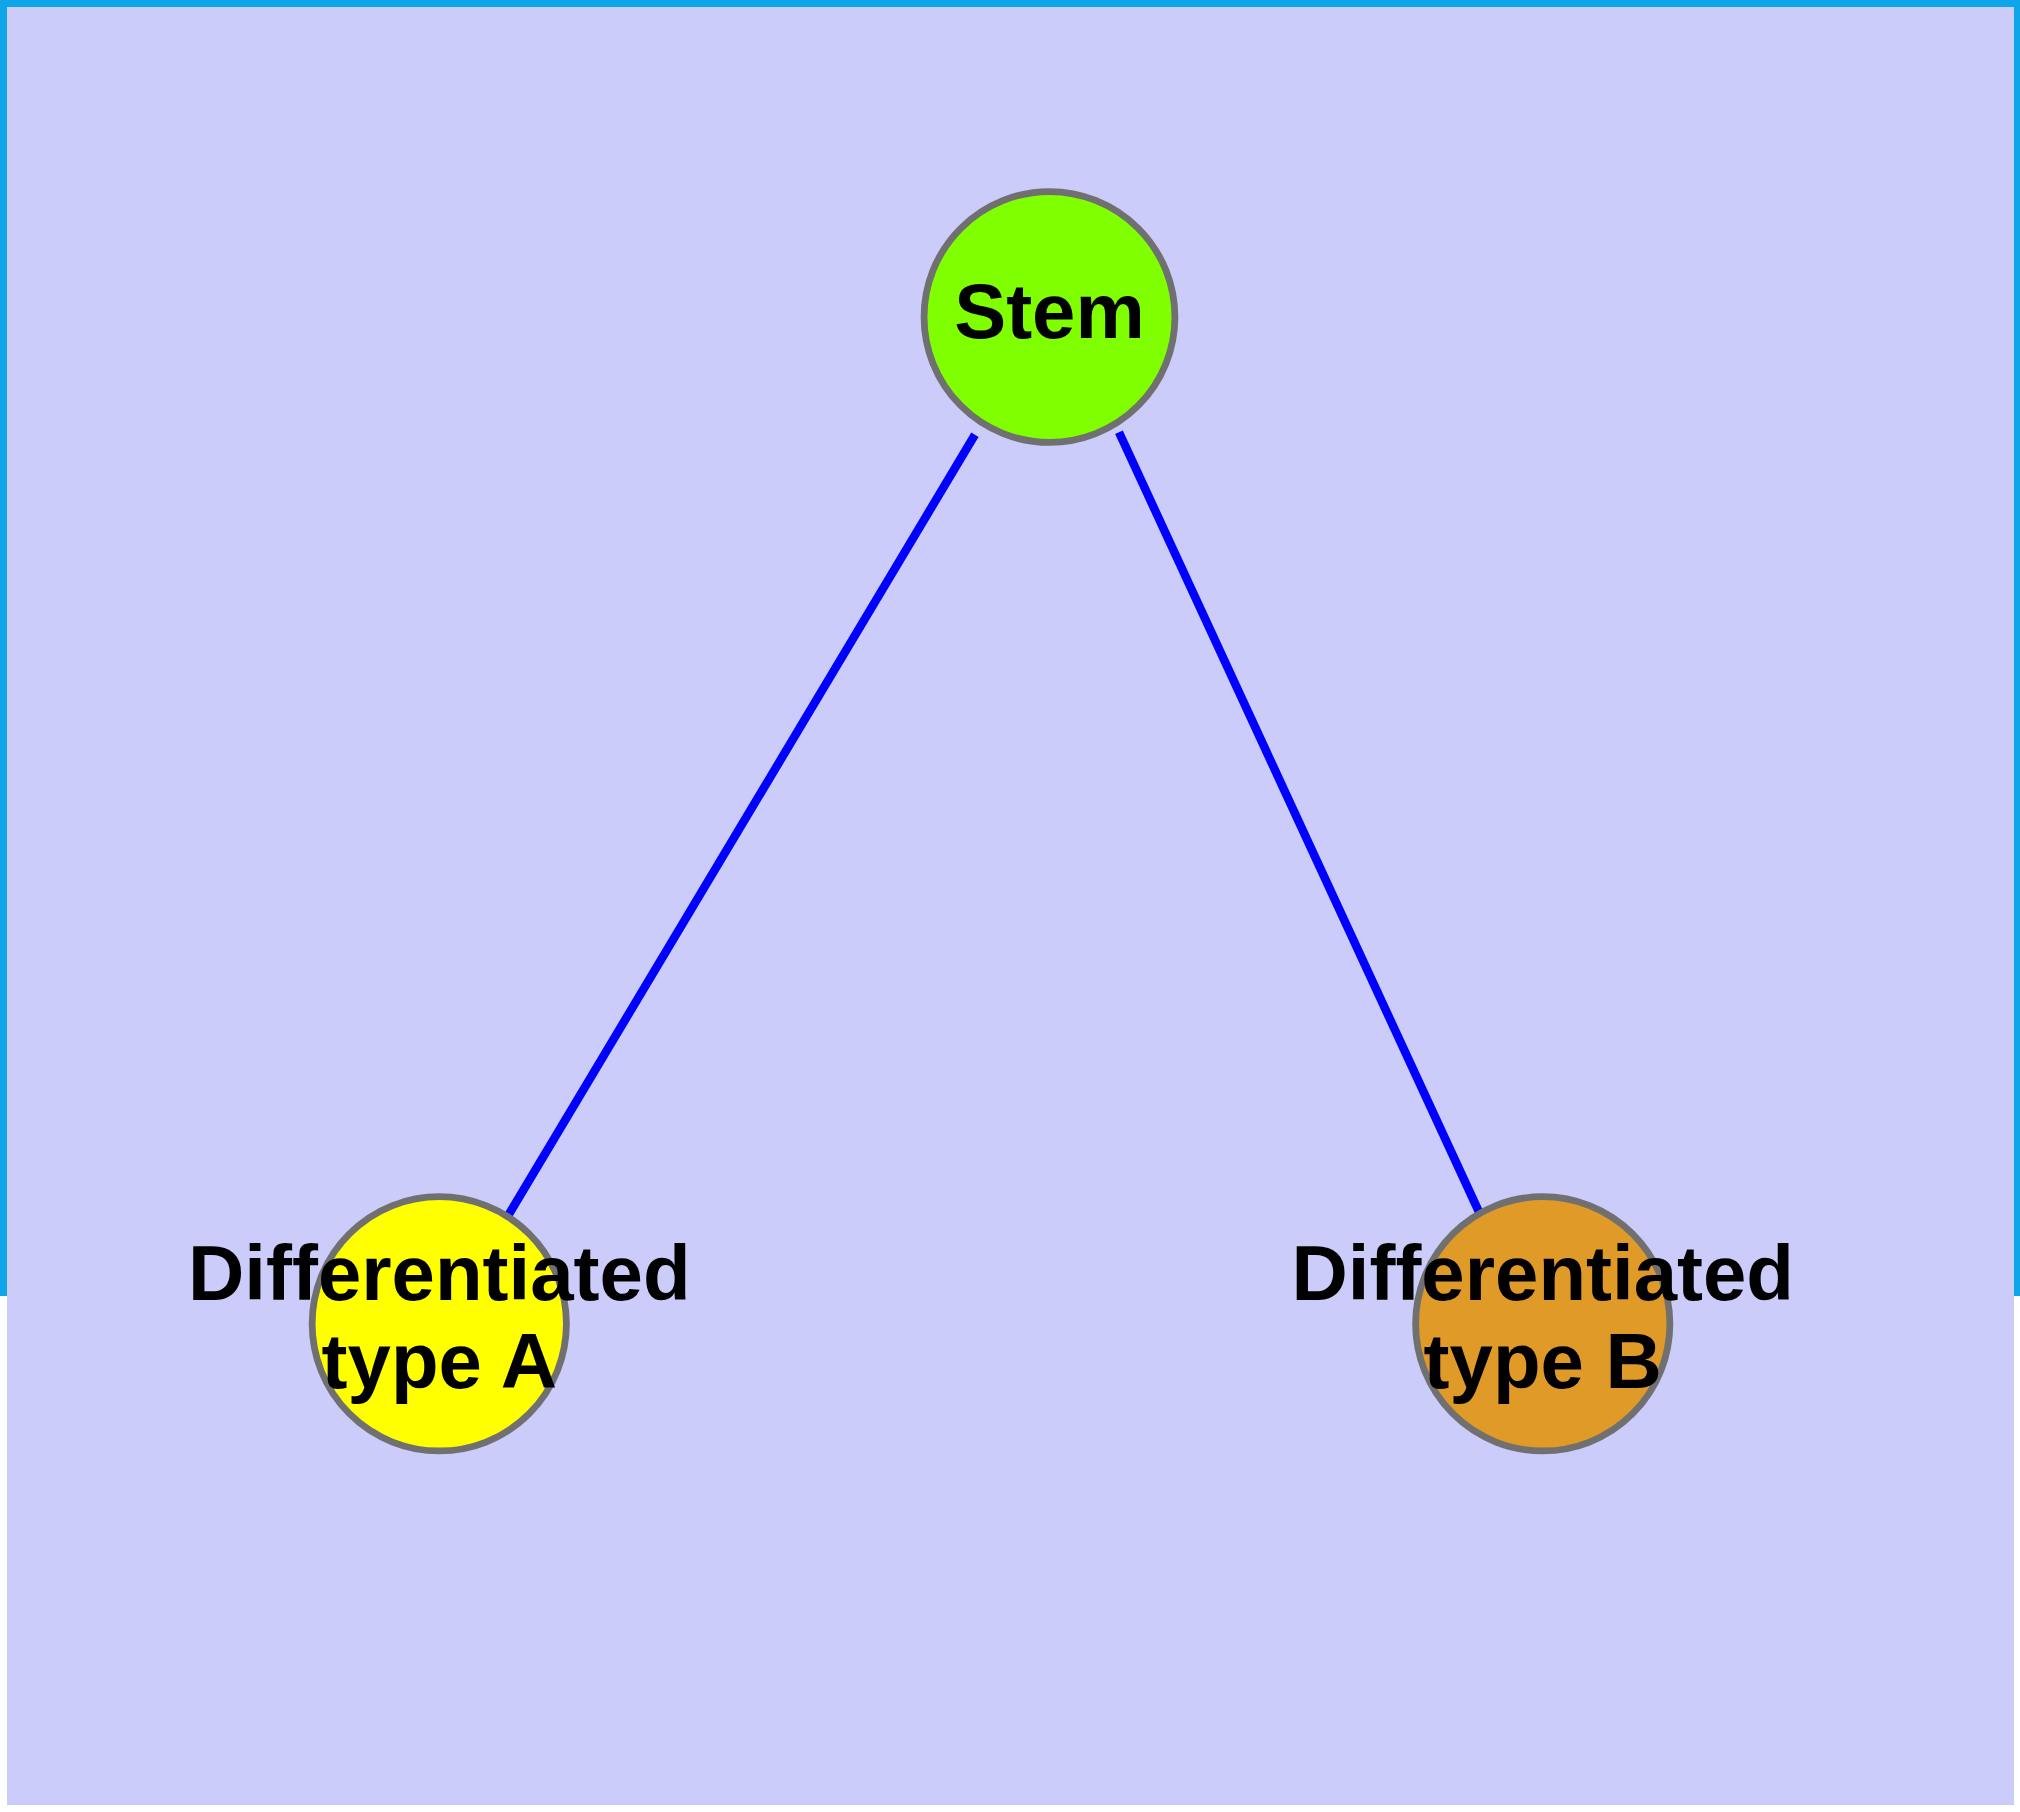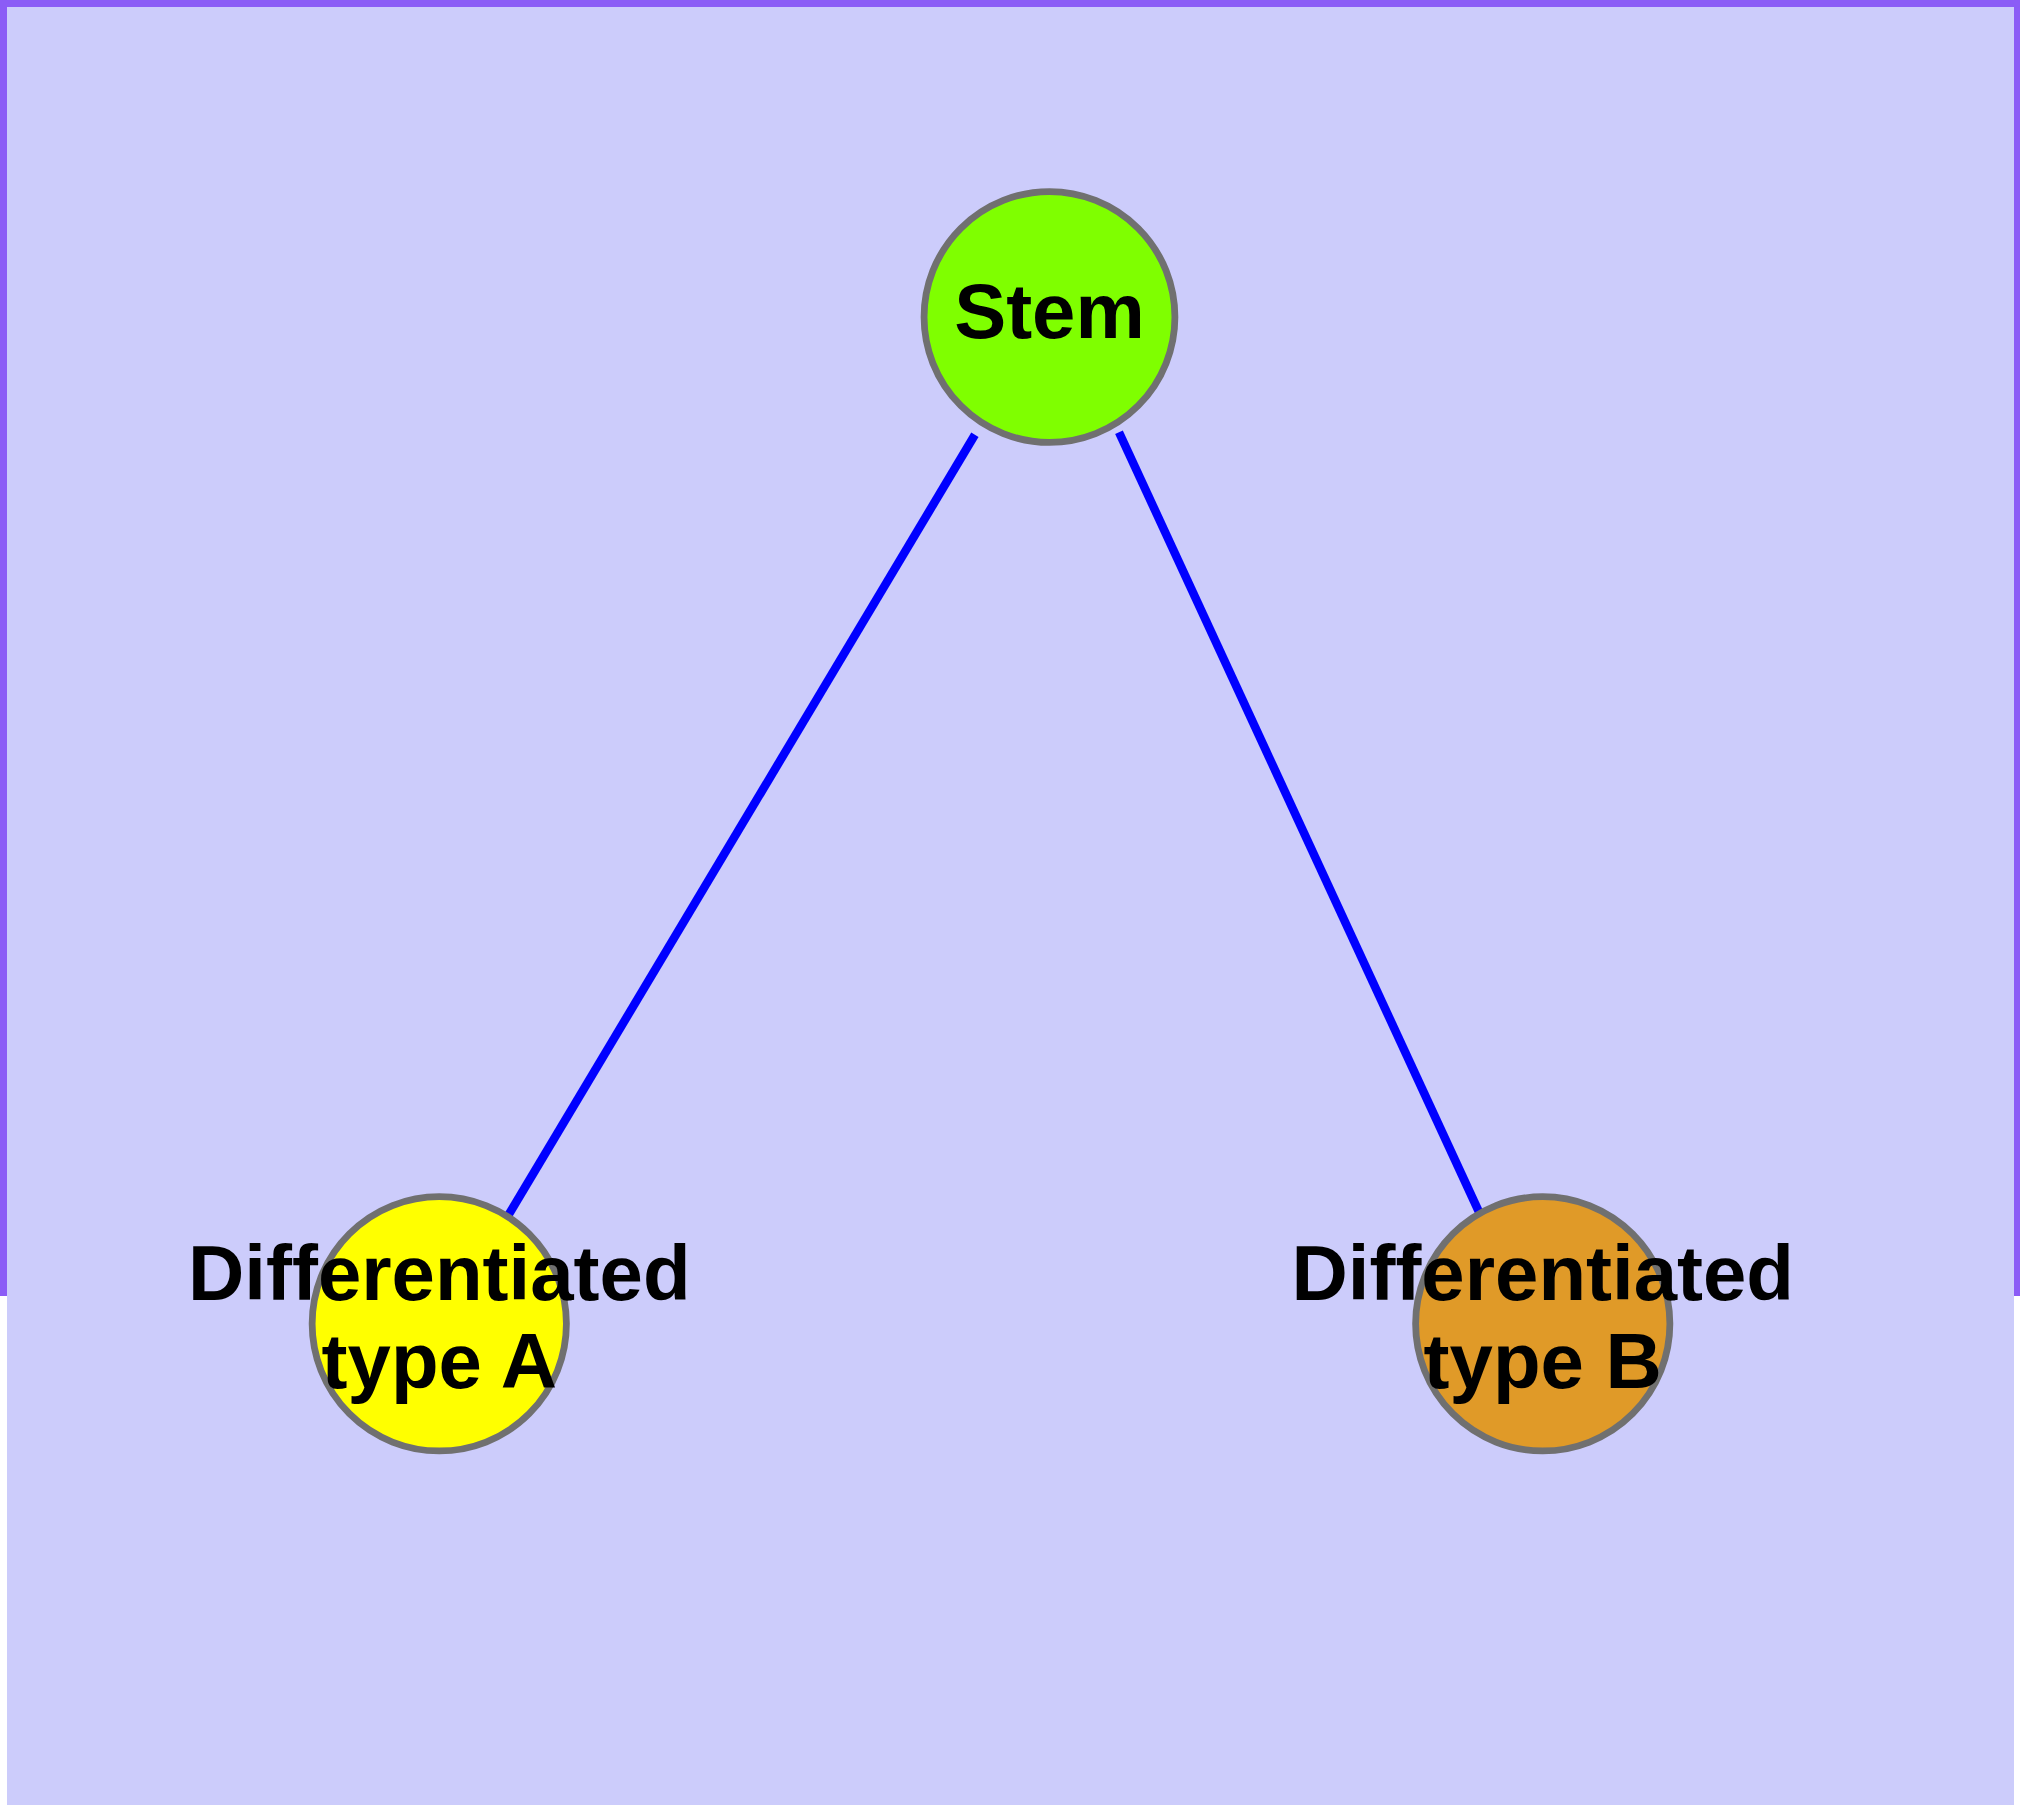--- a/index.html
+++ b/index.html
@@ -11,21 +11,21 @@
   body {
     width: 2021px;
     height: 1812px;
     overflow: hidden;
     font-family: "Liberation Sans", sans-serif;
   }
   #canvas {
     position: relative;
     width: 2021px;
     height: 1296px;
-    background: #8b5cf6;
+    background: #0ea5e9;
   }
   #plot-area {
     position: absolute;
     left: 6.8px;
     top: 6.8px;
     width: 2007px;
     height: 1798px;
     background: #ccccfb;
   }
   #graph-svg {

